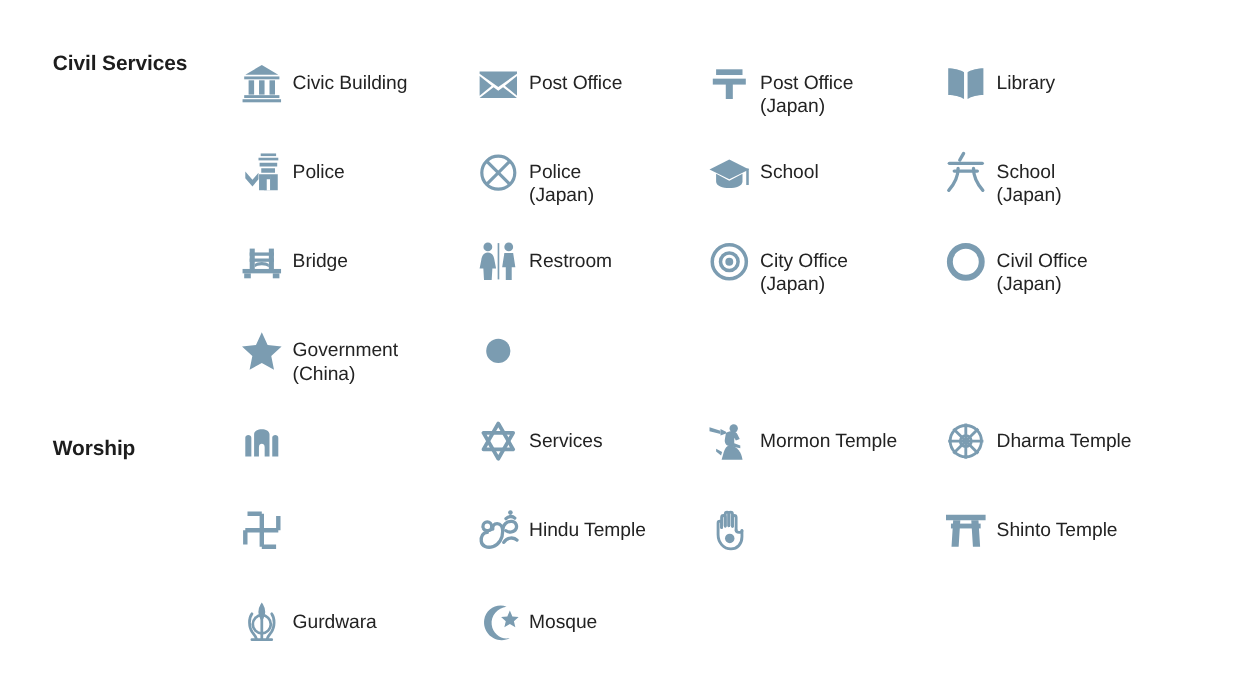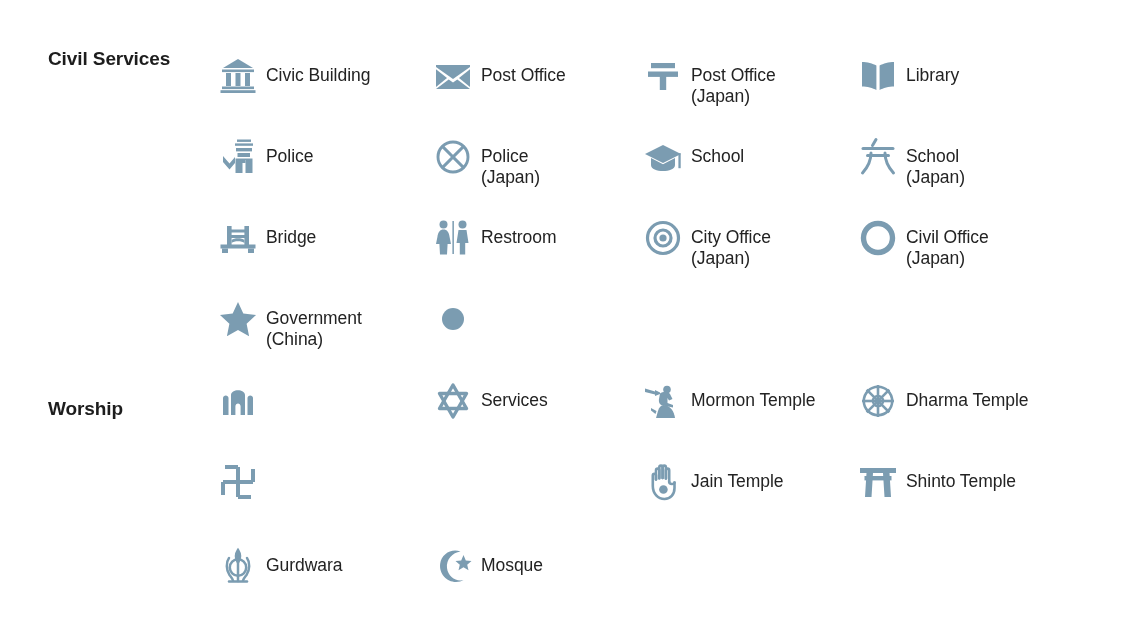--- a/index.html
+++ b/index.html
@@ -362,36 +362,50 @@
               <path d="M5 20 L35 20"></path>
               <path d="M20 5 L7 5"></path>
               <path d="M35 20 L35 7"></path>
               <path d="M20 35 L33 35"></path>
               <path d="M5 20 L5 33"></path>
             </g>
           </svg>
         </span>
       </div>
 
+      <div class="cell col1">
+        <span class="icon-box">
+          <svg width="40" height="40" viewBox="0 0 40 40">
+            <g fill="none" stroke="#7b9cb1" stroke-width="3" stroke-linecap="round">
+              <path d="M6 17 C6 11 14 11 14 17 C14 21 8 21.5 6.5 18.5"></path>
+              <path d="M10 22 C6 22 4 26 4.5 30 C5 34.5 10 36.5 15 35 C21 33 24 27 24 21 C24 17 22 14 19 14 C16 14 14.5 16.5 15 19"></path>
+              <path d="M24 20 C24 15 28 11.5 32.5 12 C36 12.5 37.5 16 36 19 C34.5 22 30 22.5 27 20.5"></path>
+              <path d="M25 31 C28 26.5 34 26 37 29"></path>
+              <path d="M27 9.5 C29.5 7 33 7 35 9"></path>
+            </g>
+            <circle cx="31" cy="4" r="2.1" fill="#7b9cb1"></circle>
+          </svg>
+        </span>
+        <span class="label">Hindu Temple</span>
+      </div>
 
       <div class="cell col2">
         <span class="icon-box">
           <svg width="40" height="40" viewBox="0 0 40 40">
             <g fill="none" stroke="#7b9cb1" stroke-width="2.6" stroke-linecap="round" stroke-linejoin="round">
               <path d="M13 17.5 L13 8.5 C13 6 16.3 6 16.3 8.5 L16.3 16.5"></path>
               <path d="M16.3 16 L16.3 5.5 C16.3 3 19.6 3 19.6 5.5 L19.6 16"></path>
               <path d="M19.6 16 L19.6 5.5 C19.6 3 22.9 3 22.9 5.5 L22.9 16.5"></path>
               <path d="M22.9 16.5 L22.9 8.5 C22.9 6 26.2 6 26.2 8.5 L26.2 20"></path>
               <path d="M13 17.5 L13 13.5 C13 11.2 9.8 11.2 9.8 13.5 L9.8 24 C9.8 31.5 15 37 21.5 37 C27.5 37 31.5 32.5 31.5 26 L31.5 20.5"></path>
               <path d="M26.2 20 C26.2 22.5 31.5 22.5 31.5 20.5"></path>
             </g>
             <circle cx="20.4" cy="27.5" r="4.3" fill="#7b9cb1"></circle>
           </svg>
         </span>
-        <span class="label">Jain Temple</span>
       </div>
 
       <div class="cell col3">
         <span class="icon-box">
           <svg width="40" height="40" viewBox="0 0 40 40">
             <g fill="#7b9cb1">
               <path d="M2 6 L38 6 L38 11 L2 11 Z"></path>
               <rect x="6.5" y="14" width="27" height="4.4"></rect>
               <path d="M8.5 11 L15 11 L13.5 35 L7 35 Z"></path>
               <path d="M31.5 11 L25 11 L26.5 35 L33 35 Z"></path>

